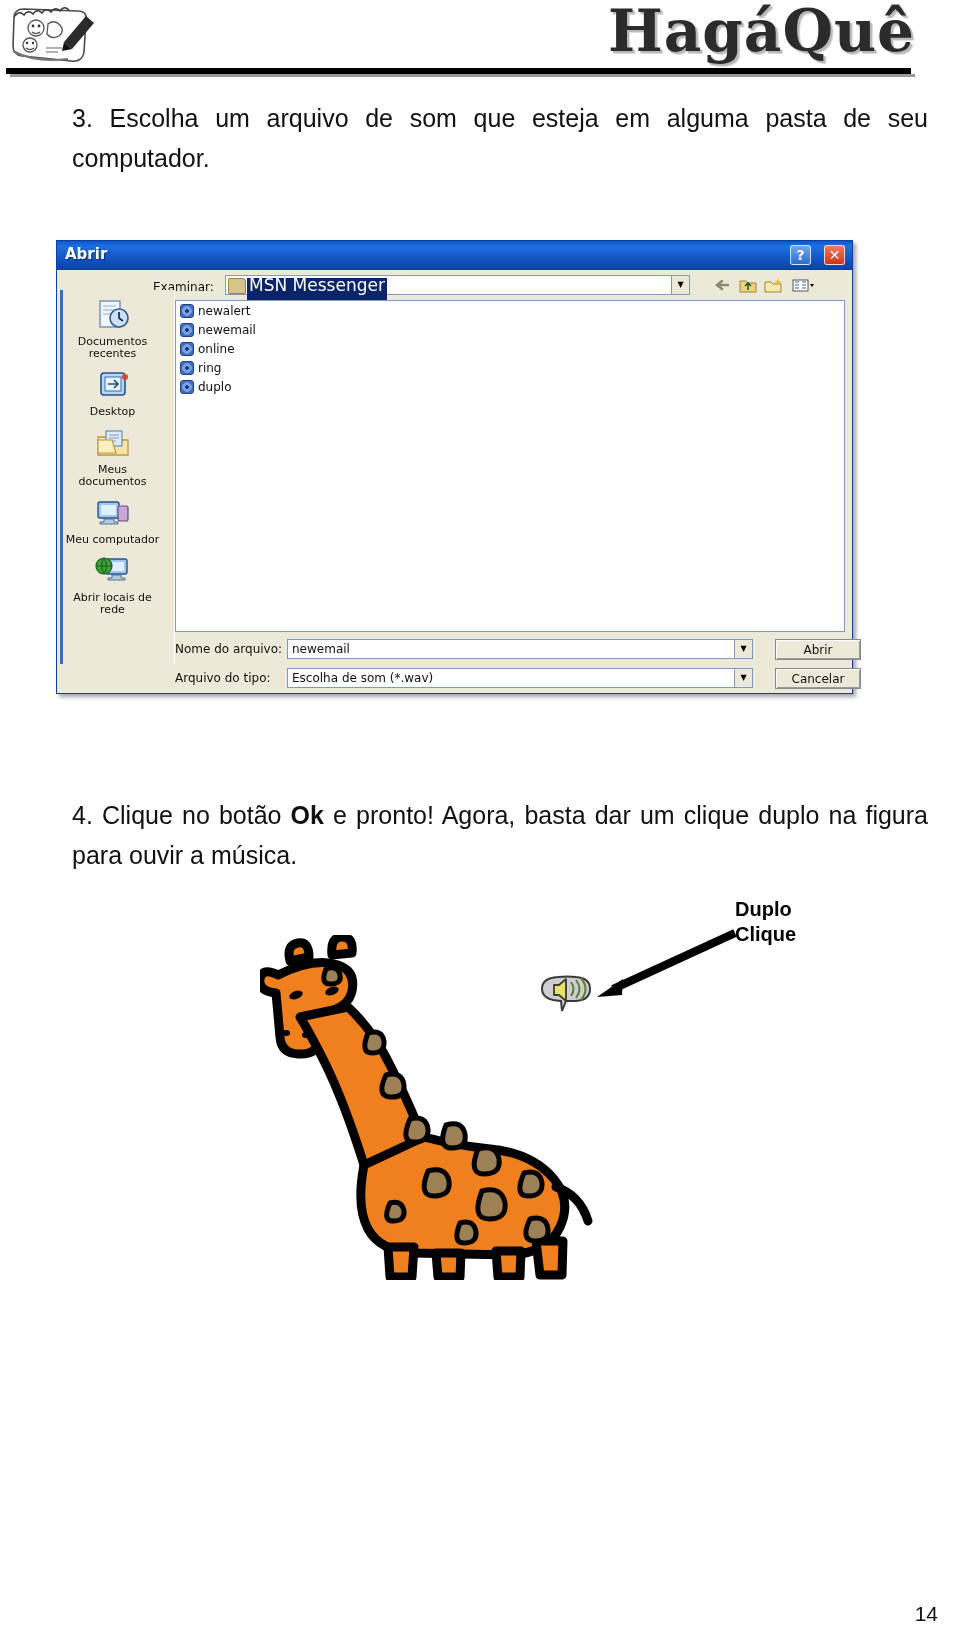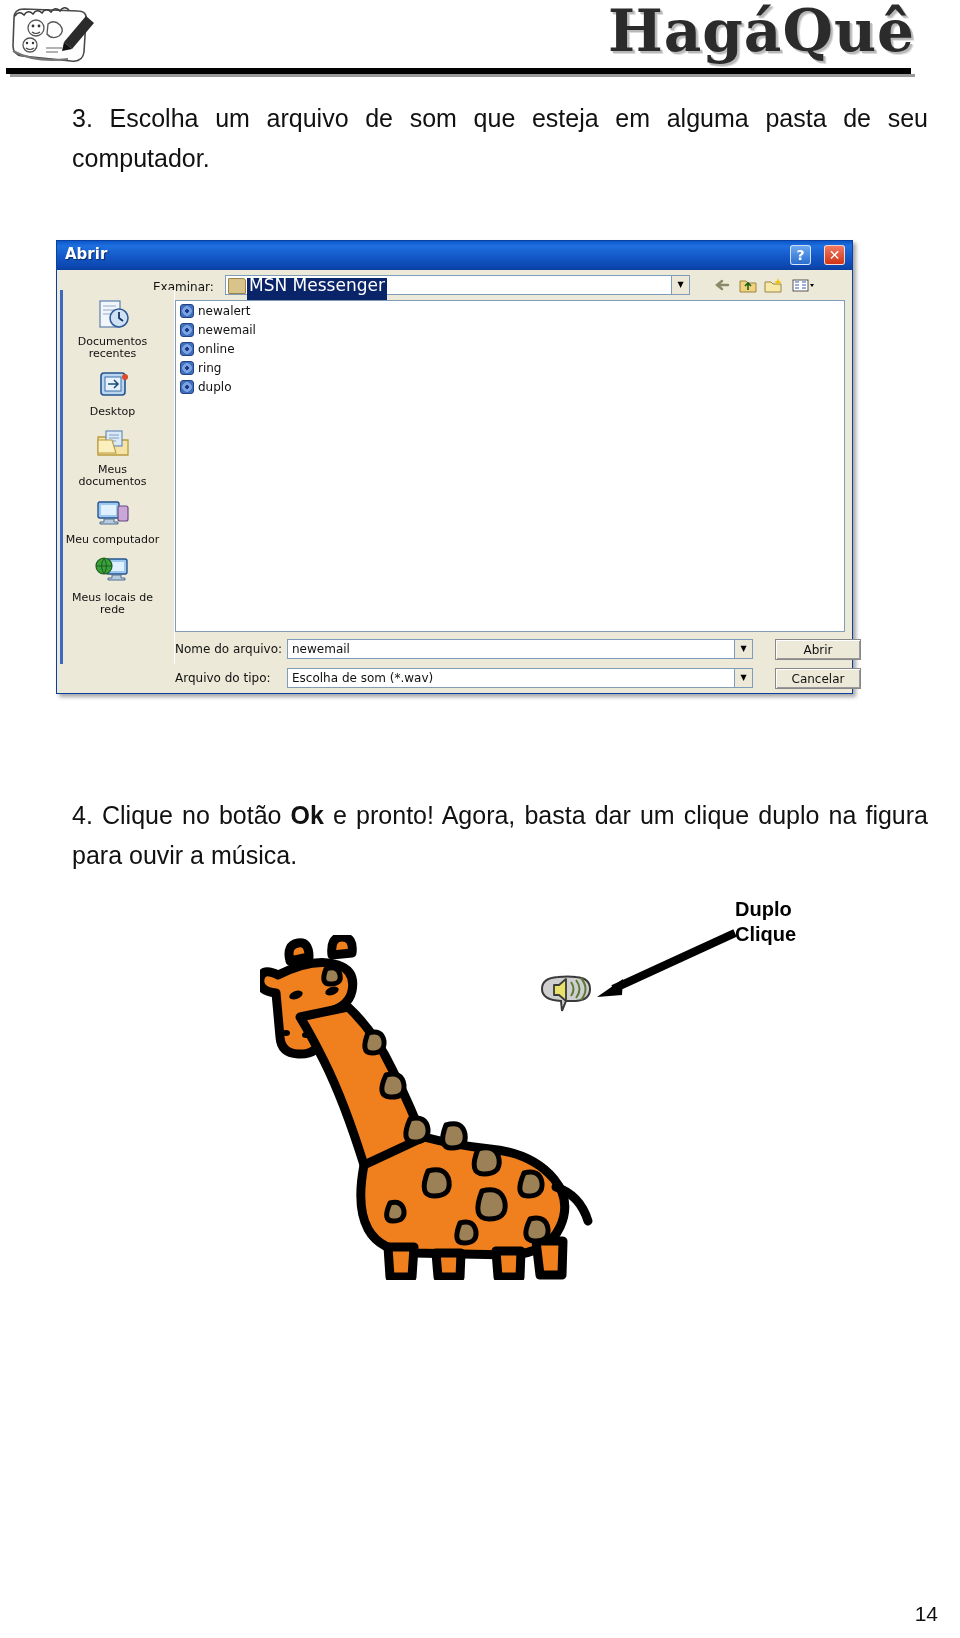--- a/index.html
+++ b/index.html
@@ -263,21 +263,21 @@
       <div class="place">
         <div class="pico">
           <svg width="42" height="36">
             <rect x="14" y="5" width="21" height="15" rx="2" fill="#9ec8ef" stroke="#24548f" stroke-width="1.4"></rect>
             <rect x="17" y="8" width="15" height="9" fill="#dff0ff"></rect>
             <path d="M20 21 h9 v3 h4 v2 H16 v-2 h4 Z" fill="#b8cbe0" stroke="#54708f" stroke-width="1"></path>
             <circle cx="12" cy="12" r="8" fill="#3aa03a" stroke="#1d5c1d" stroke-width="1.2"></circle>
             <path d="M4 12 h16 M12 4 q5 8 0 16 q-5 -8 0 -16" stroke="#1d5c1d" stroke-width="1" fill="none"></path>
           </svg>
         </div>
-        <div class="plabel">Meus locais de rede</div>
+        <div class="plabel">Abrir locais de rede</div>
       </div>
     </div>
 
     <div id="filelist">
       <div class="filerow">
         <span class="wavicon"></span>
         <span class="fname">newalert</span>
       </div>
       <div class="filerow">
         <span class="wavicon"></span>

